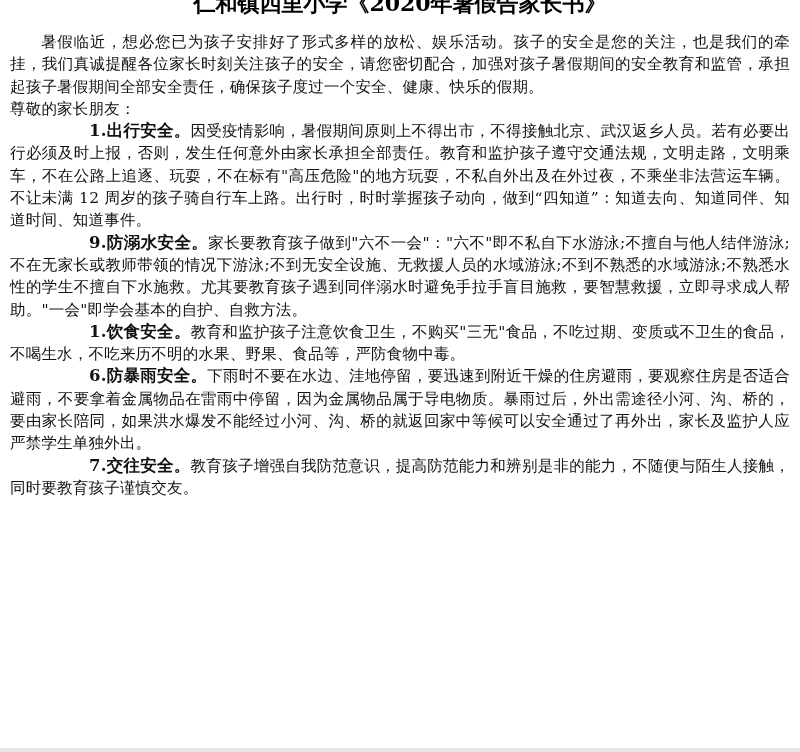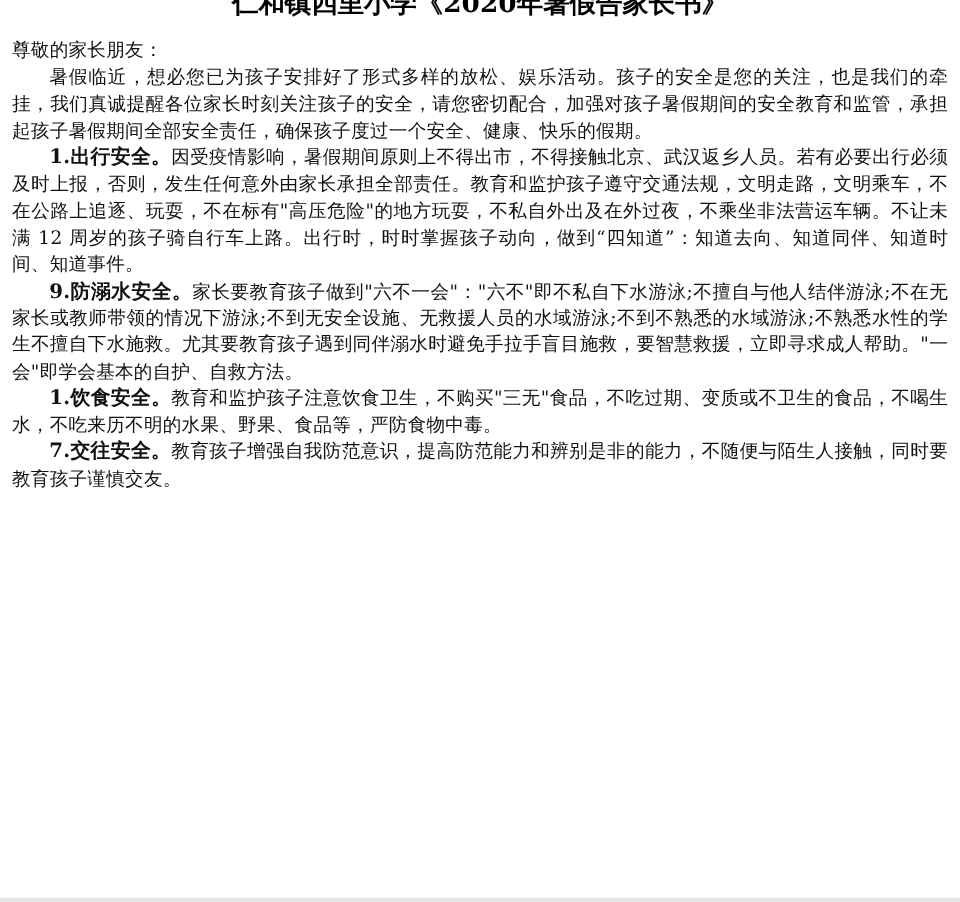--- a/index.html
+++ b/index.html
@@ -6,35 +6,36 @@
   body { width:800px; height:752px; overflow:hidden; position:relative;
          font-family:"DejaVu Serif","Liberation Serif",serif; color:#111; }
   .doc { position:absolute; left:0; top:0; width:800px; }
   .title { position:absolute; left:0; top:-12px; width:800px; text-align:center;
            font-size:22px; font-weight:bold; line-height:30px; color:#000; }
   .body { position:absolute; left:10px; top:31px; width:780px;
           font-size:15.5px; line-height:22.3px; letter-spacing:0.2px; }
   .p { margin:0; text-align:justify; }
   .indent { text-indent:2em; }
   .heading { margin:0; }
-  .lbl { font-weight:bold; font-size:16.5px; }
+  .lbl { font-weight:bold; font-size:16.5px;margin-left:48px; }
   .bottom-bar { position:absolute; left:0; top:748px; width:800px; height:4px; background:#e6e6e6; }
 </style>
 </head>
 <body>
 
 <div class="doc">
   <div class="title">仁和镇四里小学《2020年暑假告家长书》</div>
 
   <div class="body">
+    <p class="p indent">暑假临近，想必您已为孩子安排好了形式多样的放松、娱乐活动。孩子的安全是您的关注，也是我们的牵挂，我们真诚提醒各位家长时刻关注孩子的安全，请您密切配合，加强对孩子暑假期间的安全教育和监管，承担起孩子暑假期间全部安全责任，确保孩子度过一个安全、健康、快乐的假期。</p>
     <p class="p">尊敬的家长朋友：</p>
-    <p class="p indent">暑假临近，想必您已为孩子安排好了形式多样的放松、娱乐活动。孩子的安全是您的关注，也是我们的牵挂，我们真诚提醒各位家长时刻关注孩子的安全，请您密切配合，加强对孩子暑假期间的安全教育和监管，承担起孩子暑假期间全部安全责任，确保孩子度过一个安全、健康、快乐的假期。</p>
 
 
 
     <p class="p indent"><span class="lbl">1.出行安全。</span><span>因受疫情影响，暑假期间原则上不得出市，不得接触北京、武汉返乡人员。若有必要出行必须及时上报，否则，发生任何意外由家长承担全部责任。教育和监护孩子遵守交通法规，文明走路，文明乘车，不在公路上追逐、玩耍，不在标有"高压危险"的地方玩耍，不私自外出及在外过夜，不乘坐非法营运车辆。不让未满 12 周岁的孩子骑自行车上路。出行时，时时掌握孩子动向，做到“四知道”：知道去向、知道同伴、知道时间、知道事件。</span></p>
     <p class="p indent"><span class="lbl">9.防溺水安全。</span><span>家长要教育孩子做到"六不一会"："六不"即不私自下水游泳;不擅自与他人结伴游泳;不在无家长或教师带领的情况下游泳;不到无安全设施、无救援人员的水域游泳;不到不熟悉的水域游泳;不熟悉水性的学生不擅自下水施救。尤其要教育孩子遇到同伴溺水时避免手拉手盲目施救，要智慧救援，立即寻求成人帮助。"一会"即学会基本的自护、自救方法。</span></p>
     <p class="p indent"><span class="lbl">1.饮食安全。</span><span>教育和监护孩子注意饮食卫生，不购买"三无"食品，不吃过期、变质或不卫生的食品，不喝生水，不吃来历不明的水果、野果、食品等，严防食物中毒。</span></p>
+    <p class="p indent"><span class="lbl">6.防暴雨安全。</span><span>下雨时不要在水边、洼地停留，要迅速到附近干燥的住房避雨，要观察住房是否适合避雨，不要拿着金属物品在雷雨中停留，因为金属物品属于导电物质。暴雨过后，外出需途径小河、沟、桥的，要由家长陪同，如果洪水爆发不能经过小河、沟、桥的就返回家中等候可以安全通过了再外出，家长及监护人应严禁学生单独外出。</span></p>
     <p class="p indent"><span class="lbl">7.交往安全。</span><span>教育孩子增强自我防范意识，提高防范能力和辨别是非的能力，不随便与陌生人接触，同时要教育孩子谨慎交友。</span></p>
 
   </div>
 </div>
 <div class="bottom-bar"></div>
 
 </body></html>

